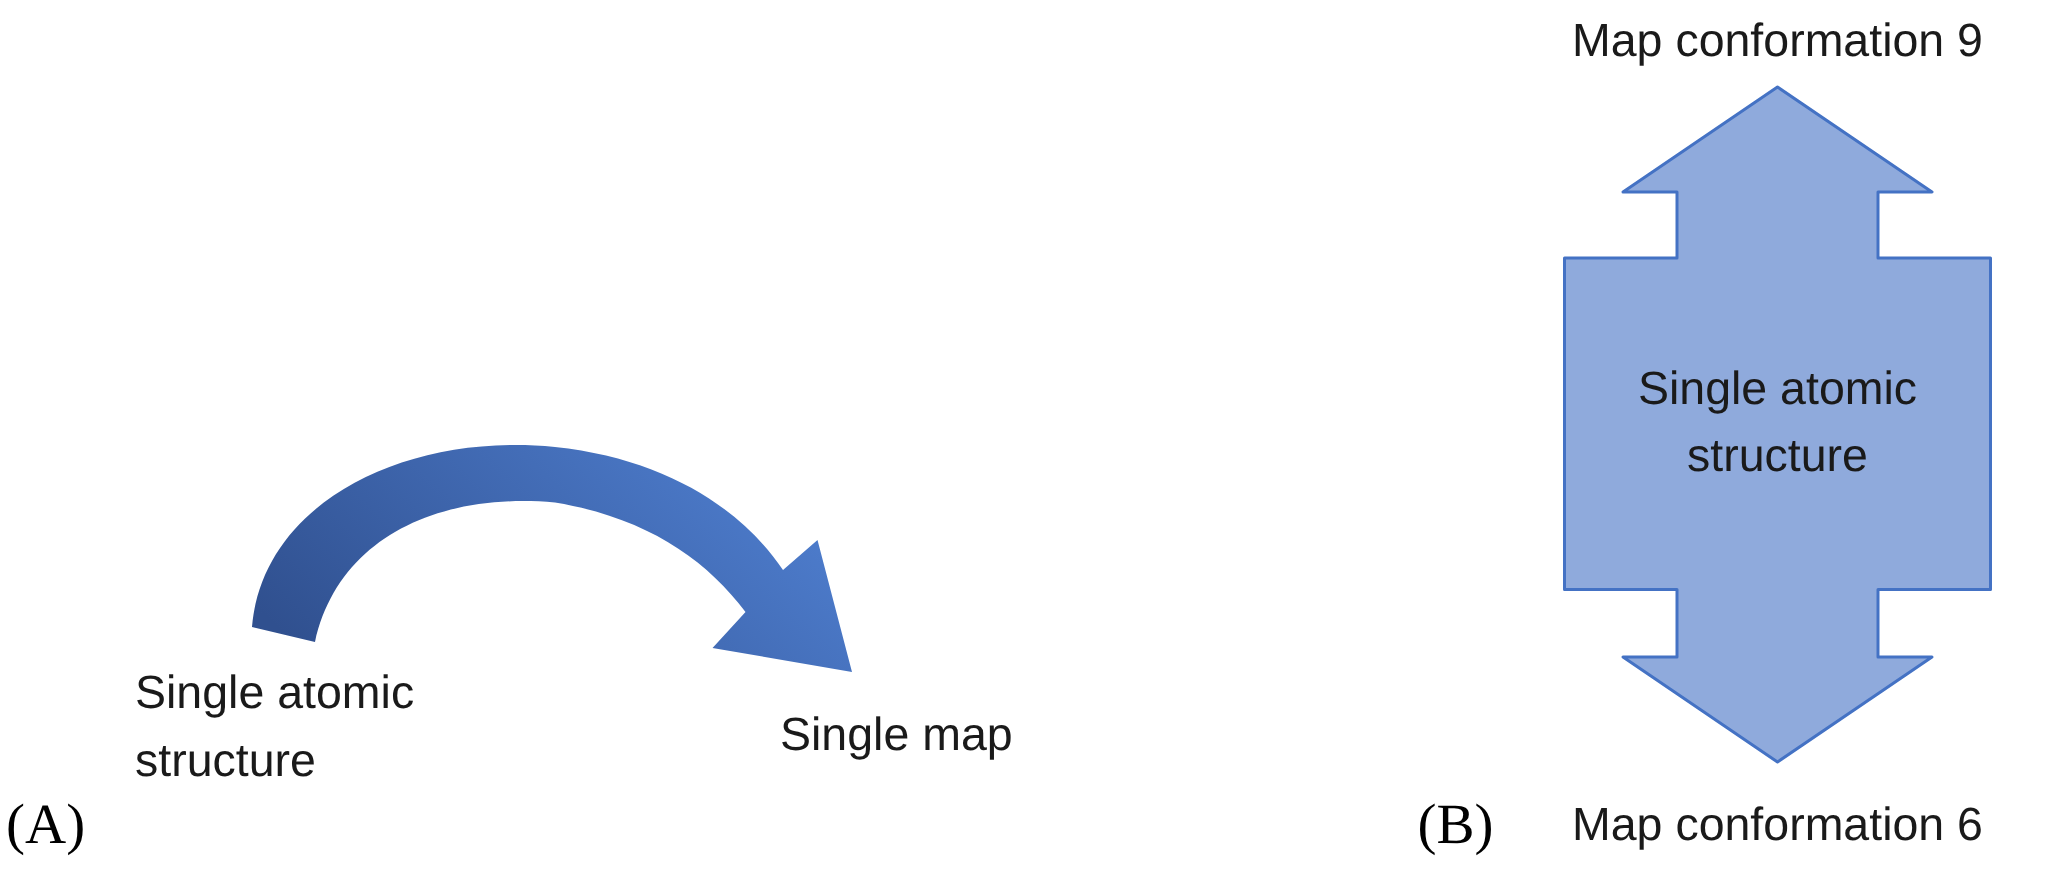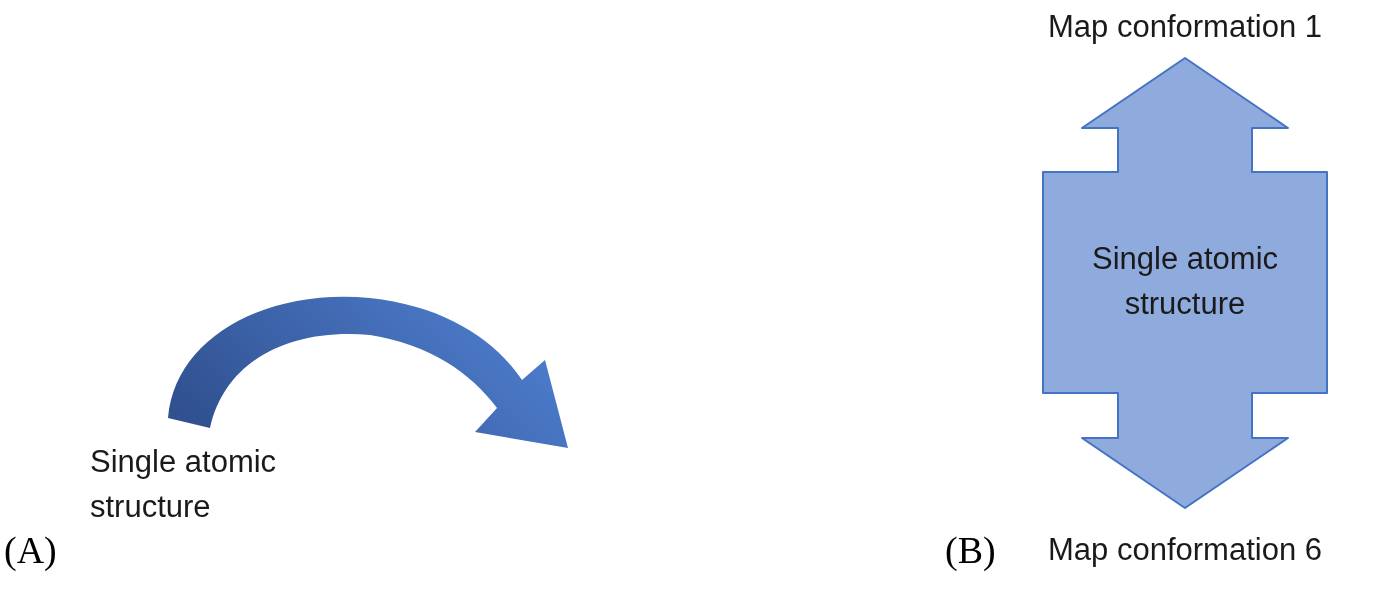--- a/index.html
+++ b/index.html
@@ -54,27 +54,28 @@
                C 340,92 300,65 240,55
                C 160,48 95,80 80,148
                Z"></path>
     </svg>
 
     <div class="abs diagram-text" style="left:90px; top:440px;">
       <div>Single atomic</div>
       <div>structure</div>
     </div>
 
+    <div class="abs diagram-text" style="left:520px; top:468px;">Single map</div>
 
     <div class="abs panel-label" style="left:4px; top:528px;">(A)</div>
   </div>
 
   <div class="abs" style="left:760px; top:0; width:620px; height:590px;">
 
-    <div class="abs diagram-text centered" style="left:425px; top:5px;">Map conformation 1</div>
+    <div class="abs diagram-text centered" style="left:425px; top:5px;">Map conformation 9</div>
 
     <svg class="abs" style="left:275px; top:50px;" width="300" height="465" viewBox="0 0 300 465">
       <path stroke="#4472c4" stroke-width="2" stroke-linejoin="round" d="M 8,122 L 83,122 L 83,78 L 47,78 L 150,8 L 253,78 L 217,78 L 217,122
                L 292,122 L 292,343 L 217,343 L 217,388 L 253,388 L 150,458 L 47,388
                L 83,388 L 83,343 L 8,343 Z" fill="#8faadc"></path>
     </svg>
 
     <div class="abs diagram-text centered" style="left:425px; top:237px;">
       <div>Single atomic</div>
       <div>structure</div>

